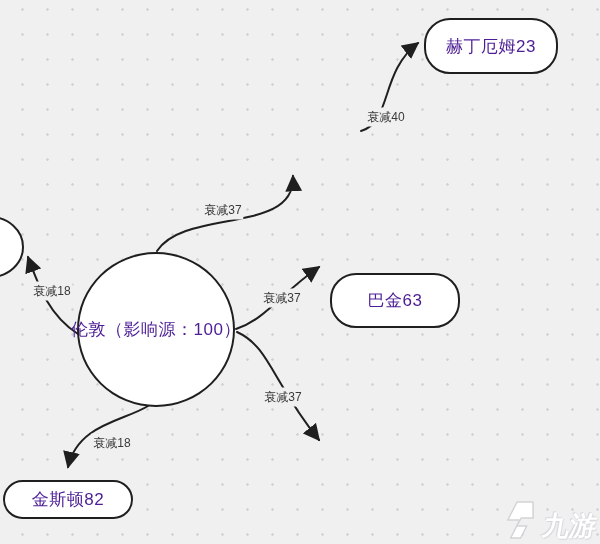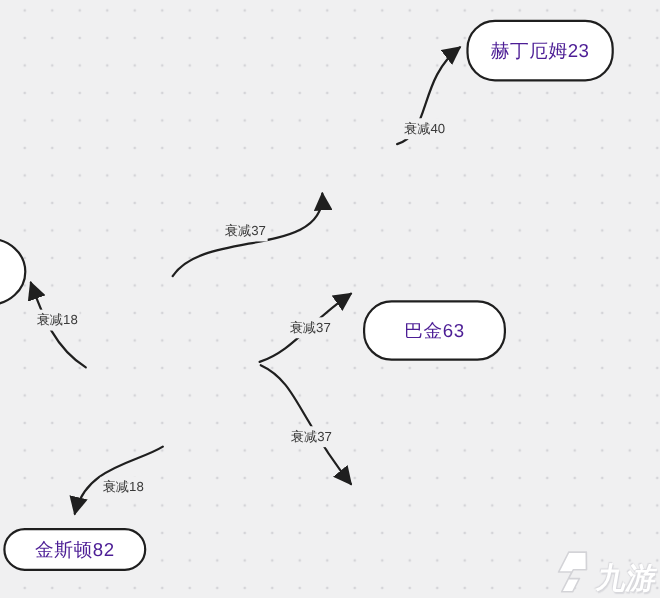--- a/index.html
+++ b/index.html
@@ -76,20 +76,21 @@
     <g fill="none" stroke="#1f1f1f" stroke-width="2" stroke-linecap="round">
       <path d="M 157 251 C 185 208 296 235 293 176" marker-end="url(#arrow)"></path>
       <path d="M 361 131 C 392 122 380 72 418 43" marker-end="url(#arrow)"></path>
       <path d="M 236 329 C 266 319 280 294 319 267" marker-end="url(#arrow)"></path>
       <path d="M 237 332 C 270 347 272 382 319 440" marker-end="url(#arrow)"></path>
       <path d="M 148 406 C 124 421 78 424 68 467" marker-end="url(#arrow)"></path>
       <path d="M 78 334 C 48 315 38 284 28 257" marker-end="url(#arrow)"></path>
     </g>
   </svg>
 
+  <div id="node-london" class="node circle">伦敦（影响源：100）</div>
 
 
   <div id="node-hedingham" class="node pill">赫丁厄姆23</div>
 
   <div id="node-barking" class="node pill">巴金63</div>
 
 
   <div id="node-kingston" class="node pill">金斯顿82</div>
 
   <div id="label-e0" class="edge-label">衰减37</div>

